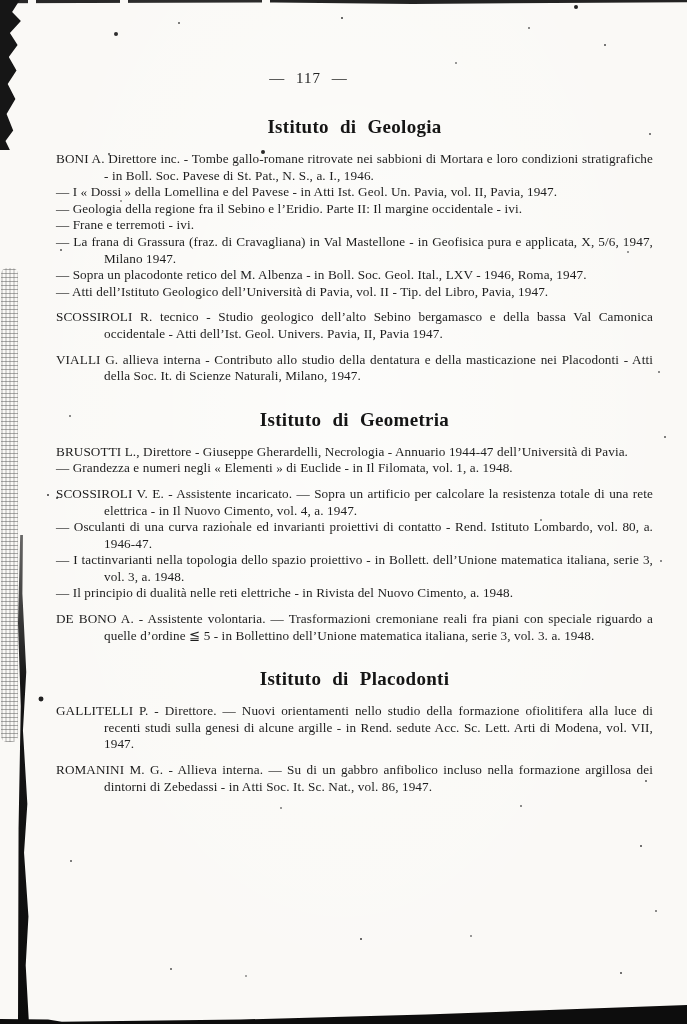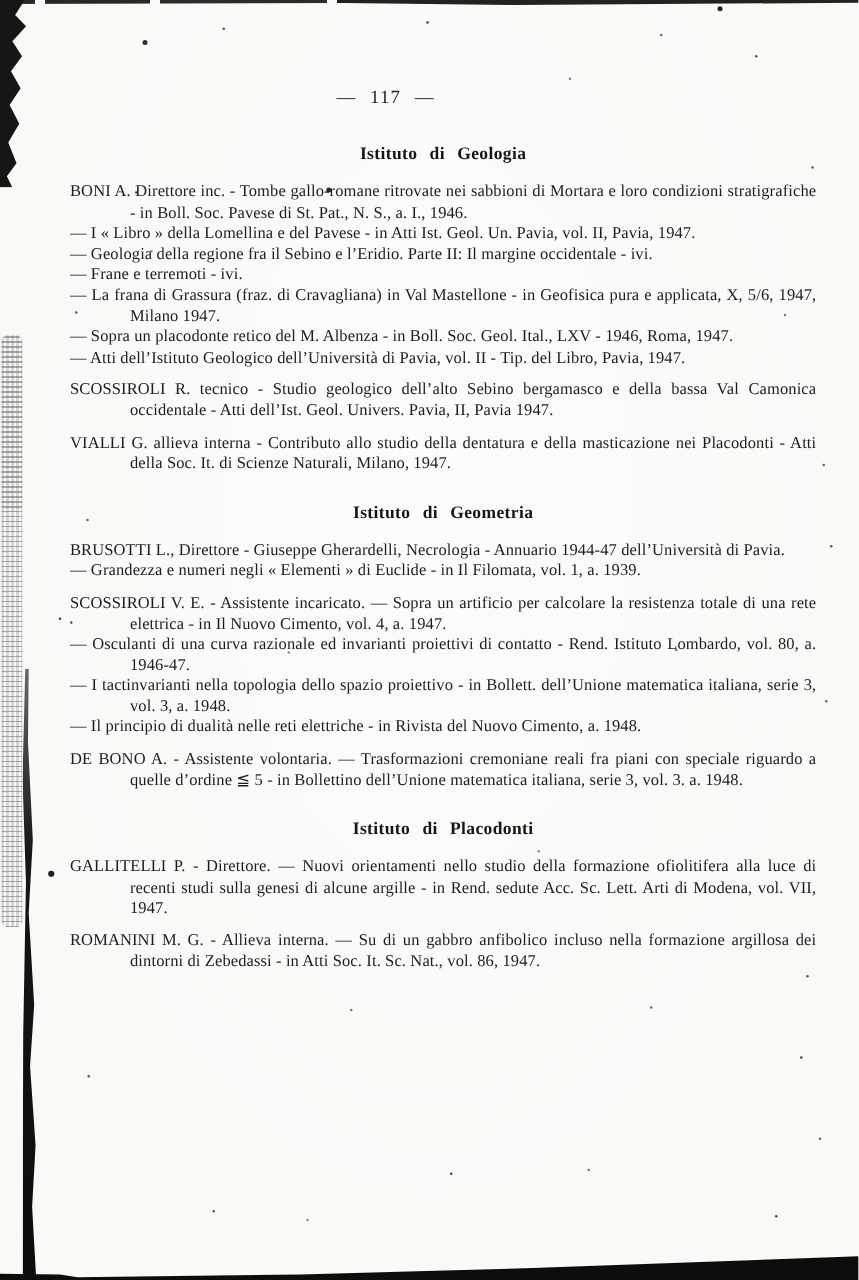--- a/index.html
+++ b/index.html
@@ -30,21 +30,21 @@
     text-align:center;
     font-size:15px;
     letter-spacing:1px;
     word-spacing:6px;
     transform:translateX(-46px);
     margin:0;
     color:#222;
   }
   .section-title{
     text-align:center;
-    font-size:14px;
+    font-size:19px;
     font-weight:bold;
     word-spacing:6px;
     letter-spacing:.3px;
     margin:24px 0 13px 0;
     color:#151515;
   }
   section:first-of-type .section-title{margin-top:29px;}
   .entry{
     margin:0;
     padding-left:48px;
@@ -146,33 +146,33 @@
   <div class="artifact left-streak"></div>
   <div class="artifact bottom-wedge"></div>
   <div class="artifact noise-specks"></div>
 
   <div class="page-content">
     <p class="page-number">— 117 —</p>
     <main>
         <section>
           <h2 class="section-title">Istituto di Geologia</h2>
           <p class="entry new-author"><span class="rm">BONI A. </span><span class="it">Direttore inc.</span><span class="rm"> - Tombe gallo-romane ritrovate nei sabbioni di Mortara e loro condizioni stratigrafiche - in </span><span class="it">Boll. Soc. Pavese di St. Pat., N. S., a. I.,</span><span class="rm"> 1946.</span></p>
-          <p class="entry"><span class="rm">— I « Libro » della Lomellina e del Pavese - in </span><span class="it">Atti Ist. Geol. Un. Pavia,</span><span class="rm"> vol. II, Pavia, 1947.</span></p>
+          <p class="entry"><span class="rm">— I « Dossi » della Lomellina e del Pavese - in </span><span class="it">Atti Ist. Geol. Un. Pavia,</span><span class="rm"> vol. II, Pavia, 1947.</span></p>
           <p class="entry"><span class="rm">— Geologia della regione fra il Sebino e l’Eridio. Parte II: Il margine occidentale - </span><span class="it">ivi</span><span class="rm">.</span></p>
           <p class="entry"><span class="rm">— Frane e terremoti - </span><span class="it">ivi</span><span class="rm">.</span></p>
           <p class="entry"><span class="rm">— La frana di Grassura (fraz. di Cravagliana) in Val Mastellone - in </span><span class="it">Geofisica pura e applicata,</span><span class="rm"> X, 5/6, 1947, Milano 1947.</span></p>
           <p class="entry"><span class="rm">— Sopra un placodonte retico del M. Albenza - in </span><span class="it">Boll. Soc. Geol. Ital.,</span><span class="rm"> LXV - 1946, Roma, 1947.</span></p>
           <p class="entry"><span class="rm">— Atti dell’Istituto Geologico dell’Università di Pavia, vol. II - </span><span class="it">Tip. del Libro,</span><span class="rm"> Pavia, 1947.</span></p>
           <p class="entry new-author"><span class="rm">SCOSSIROLI R. </span><span class="it">tecnico</span><span class="rm"> - Studio geologico dell’alto Sebino bergamasco e della bassa Val Camonica occidentale - </span><span class="it">Atti dell’Ist. Geol. Univers. Pavia,</span><span class="rm"> II, Pavia 1947.</span></p>
           <p class="entry new-author"><span class="rm">VIALLI G. </span><span class="it">allieva interna</span><span class="rm"> - Contributo allo studio della dentatura e della masticazione nei Placodonti - </span><span class="it">Atti della Soc. It. di Scienze Naturali,</span><span class="rm"> Milano, 1947.</span></p>
         </section>
         <section>
           <h2 class="section-title">Istituto di Geometria</h2>
           <p class="entry new-author"><span class="rm">BRUSOTTI L., </span><span class="it">Direttore</span><span class="rm"> - Giuseppe Gherardelli, Necrologia - </span><span class="it">Annuario 1944-47 dell’Università di Pavia.</span></p>
-          <p class="entry"><span class="rm">— Grandezza e numeri negli « Elementi » di Euclide - in </span><span class="it">Il Filomata,</span><span class="rm"> vol. 1, a. 1939.</span></p>
+          <p class="entry"><span class="rm">— Grandezza e numeri negli « Elementi » di Euclide - in </span><span class="it">Il Filomata,</span><span class="rm"> vol. 1, a. 1948.</span></p>
           <p class="entry new-author"><span class="rm">SCOSSIROLI V. E. - </span><span class="it">Assistente incaricato.</span><span class="rm"> — Sopra un artificio per calcolare la resistenza totale di una rete elettrica - in </span><span class="it">Il Nuovo Cimento,</span><span class="rm"> vol. 4, a. 1947.</span></p>
           <p class="entry"><span class="rm">— Osculanti di una curva razionale ed invarianti proiettivi di contatto - Rend. Istituto Lombardo, vol. 80, a. 1946-47.</span></p>
           <p class="entry"><span class="rm">— I tactinvarianti nella topologia dello spazio proiettivo - in </span><span class="it">Bollett. dell’Unione matematica italiana,</span><span class="rm"> serie 3, vol. 3, a. 1948.</span></p>
           <p class="entry"><span class="rm">— Il principio di dualità nelle reti elettriche - in </span><span class="it">Rivista del Nuovo Cimento,</span><span class="rm"> a. 1948.</span></p>
           <p class="entry new-author"><span class="rm">DE BONO A. - </span><span class="it">Assistente volontaria.</span><span class="rm"> — Trasformazioni cremoniane reali fra piani con speciale riguardo a quelle d’ordine ≦ 5 - in </span><span class="it">Bollettino dell’Unione matematica italiana,</span><span class="rm"> serie 3, vol. 3. a. 1948.</span></p>
         </section>
         <section>
           <h2 class="section-title">Istituto di Placodonti</h2>
           <p class="entry new-author"><span class="rm">GALLITELLI P. - </span><span class="it">Direttore.</span><span class="rm"> — Nuovi orientamenti nello studio della formazione ofiolitifera alla luce di recenti studi sulla genesi di alcune argille - in </span><span class="it">Rend. sedute Acc. Sc. Lett. Arti di Modena,</span><span class="rm"> vol. VII, 1947.</span></p>
           <p class="entry new-author"><span class="rm">ROMANINI M. G. - </span><span class="it">Allieva interna.</span><span class="rm"> — Su di un gabbro anfibolico incluso nella formazione argillosa dei dintorni di Zebedassi - in </span><span class="it">Atti Soc. It. Sc. Nat.,</span><span class="rm"> vol. 86, 1947.</span></p>

